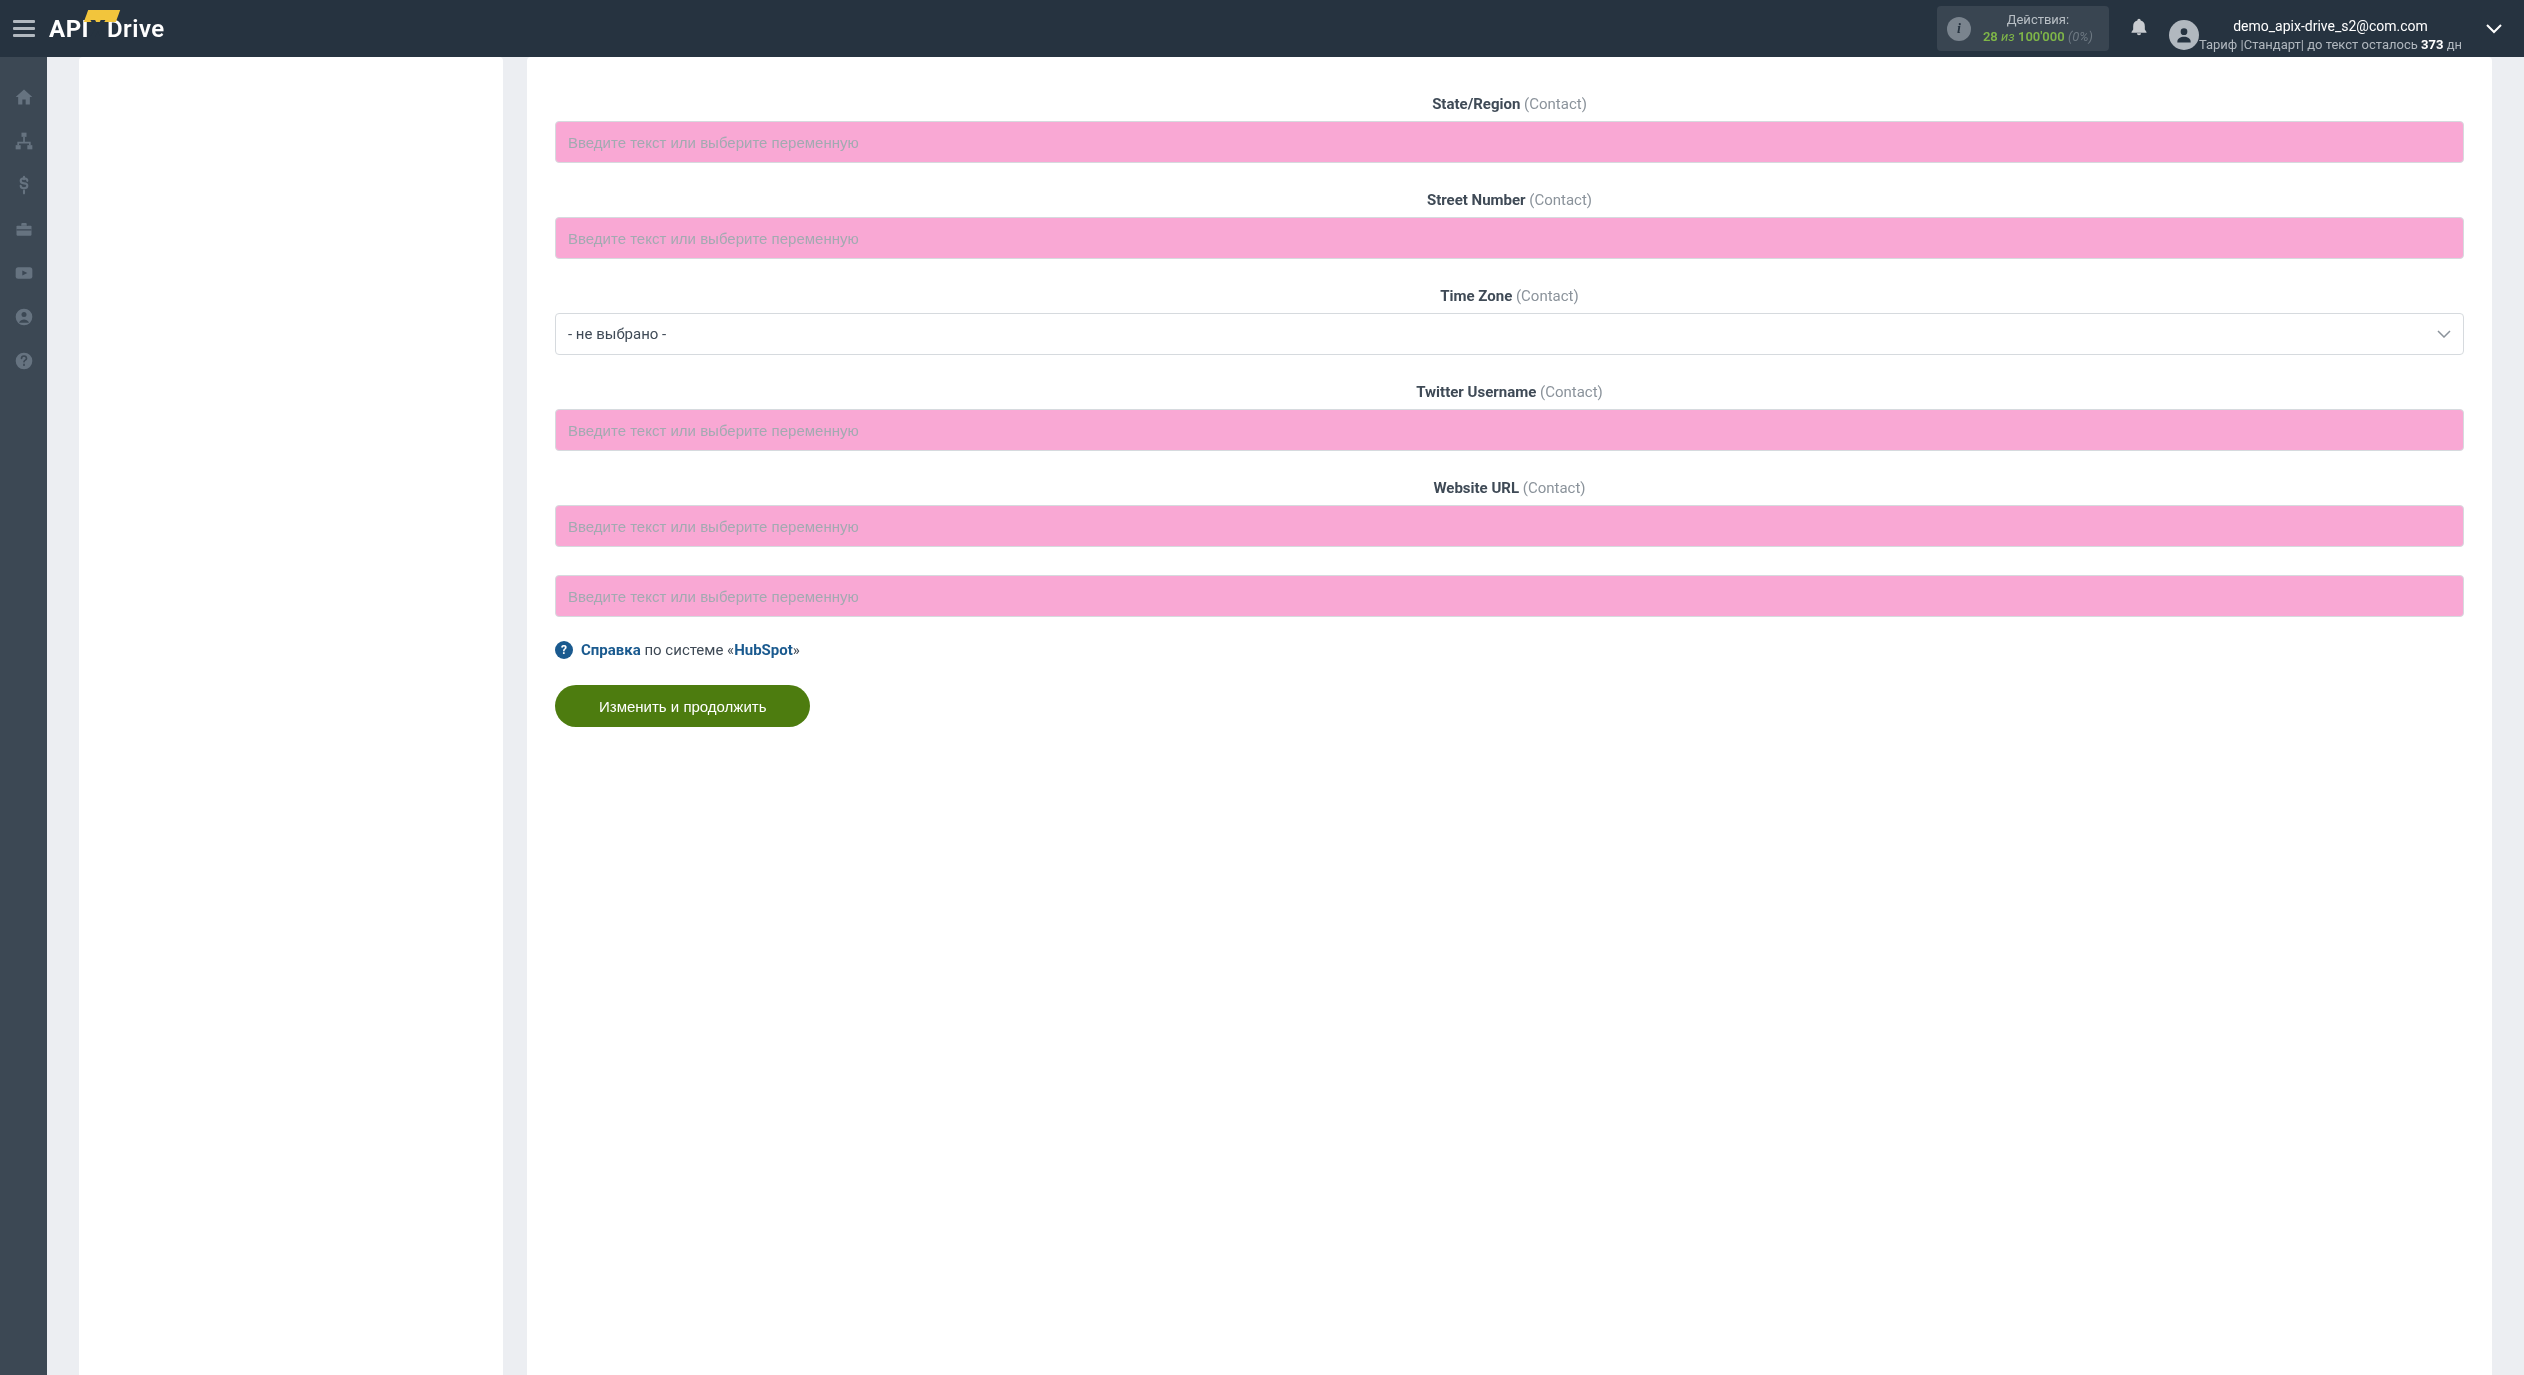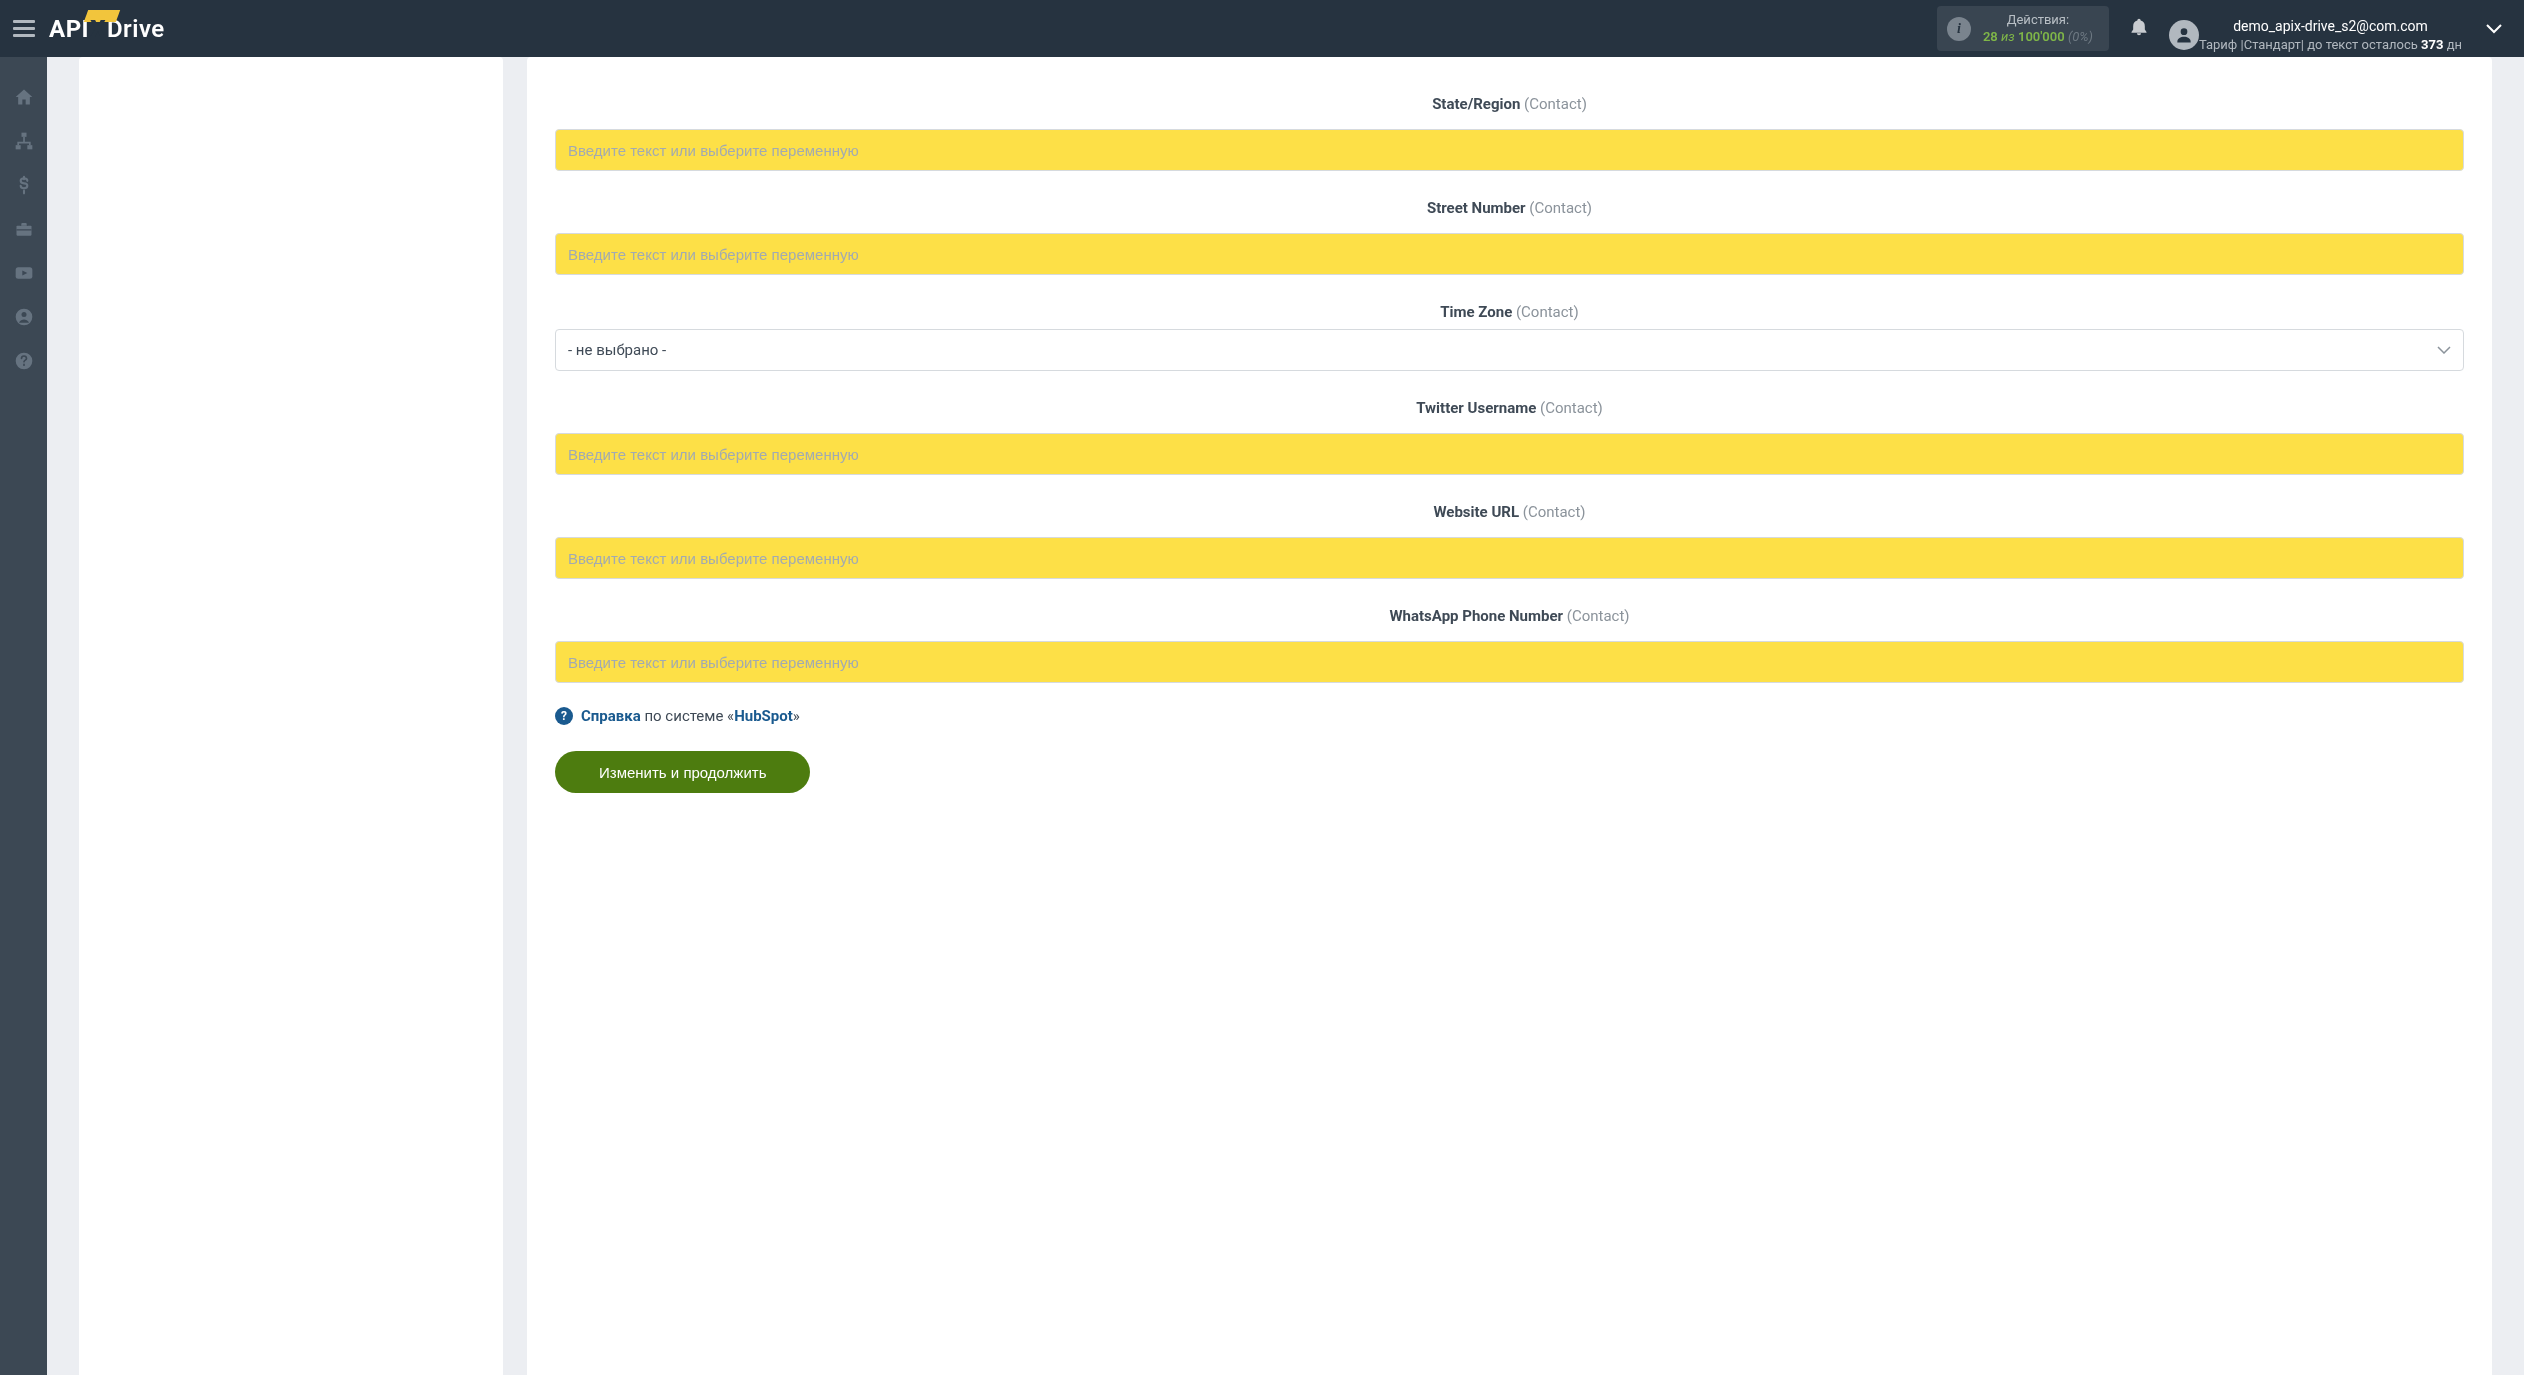--- a/index.html
+++ b/index.html
@@ -148,22 +148,21 @@
   .form-label b { font-weight: 700; color: #3f4a56; }
   .form-label .suffix { color: #8b939b; font-weight: 400; }
   .form-input {
     width: 100%;
     height: 42px;
     border: 1px solid #d6dade;
     border-radius: 4px;
     padding: 0 12px;
     font-size: 15px;
     color: #3f4a56;
-    background: #fde047;
-    margin-top: 8px;
+    background: #f9a8d4;
   }
   .form-input::placeholder { color: #a2aab1; }
   .form-select {
     width: 100%;
     height: 42px;
     border: 1px solid #d6dade;
     border-radius: 4px;
     padding: 0 12px;
     font-size: 15px;
     color: #3f4a56;
@@ -356,21 +355,20 @@
         <label class="form-label"><b>Twitter Username</b> <span class="suffix">(Contact)</span></label>
         <input class="form-input" placeholder="Введите текст или выберите переменную" style="">
       </div>
 
       <div class="form-group">
         <label class="form-label"><b>Website URL</b> <span class="suffix">(Contact)</span></label>
         <input class="form-input" placeholder="Введите текст или выберите переменную" style="">
       </div>
 
       <div class="form-group">
-        <label class="form-label"><b>WhatsApp Phone Number</b> <span class="suffix">(Contact)</span></label>
         <input class="form-input" placeholder="Введите текст или выберите переменную" style="">
       </div>
 
       <div class="help-link">
         <div class="q-circle">?</div>
         <span>
           <a>Справка</a><span class="system"> по системе «</span><span class="hub">HubSpot</span><span class="system">»</span>
         </span>
       </div>
 

